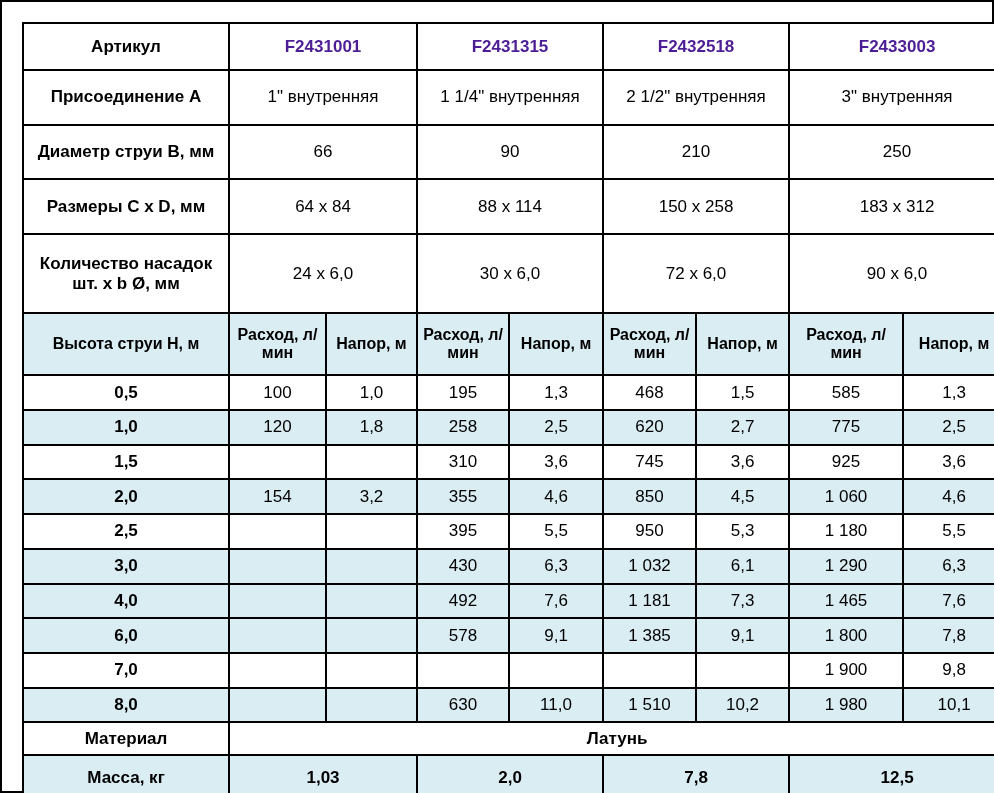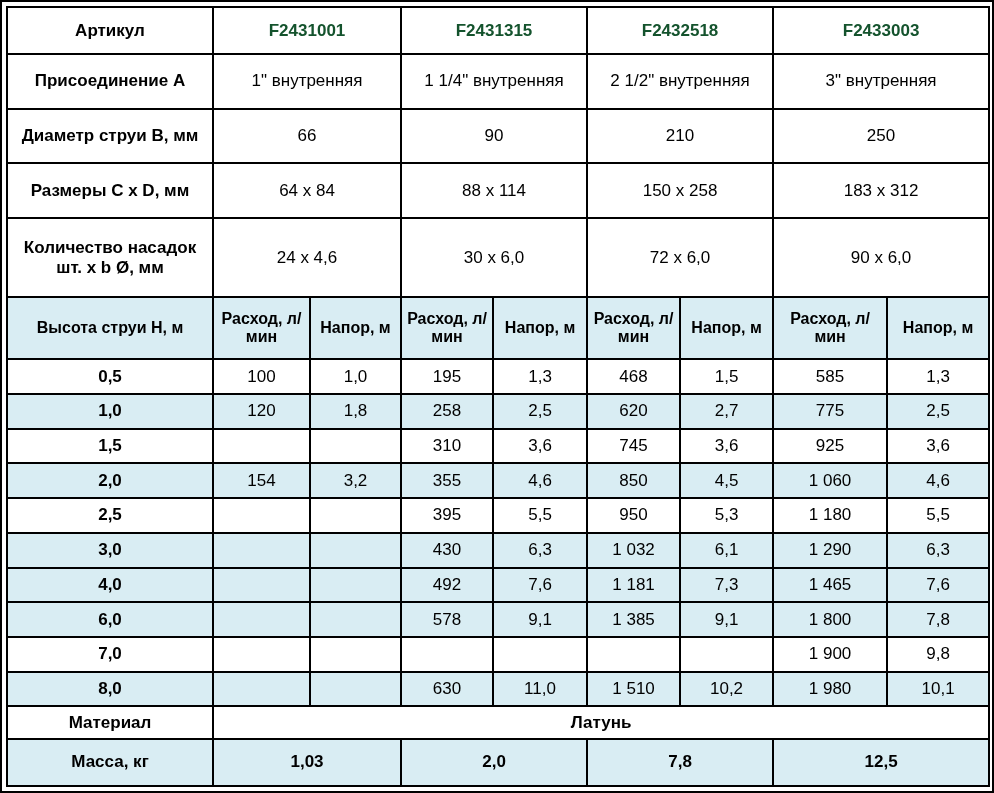--- a/index.html
+++ b/index.html
@@ -1,21 +1,21 @@
 <!DOCTYPE html>
 <html><head>
 <meta charset="utf-8">
 <style>
   html,body{margin:0;padding:0;background:#ffffff;font-family:"Liberation Sans",sans-serif;}
-  .page{width:994px;height:793px;box-sizing:border-box;border:2px solid #000;padding:4px;background:#fff;}
+  .page{width:994px;height:793px;box-sizing:border-box;border:2px solid #000;padding:20px;background:#fff;}
   table{border-collapse:collapse;table-layout:fixed;width:982px;height:781px;}
   td{border:2px solid #000;text-align:center;vertical-align:middle;color:#000;
      font-size:17px;padding:2px 4px;box-sizing:border-box;overflow:hidden;background:#fff;}
   .b{font-weight:bold;}
-  .art{color:#14532d;font-weight:bold;}
+  .art{color:#4c1d95;font-weight:bold;}
   .stripe td{background:#d9edf3;}
   .colhead td{background:#d9edf3;font-weight:bold;font-size:16px;line-height:1.15;}
   .h38{height:38px}.h44{height:44px}.h52{height:64px}.h50{height:50px}.h36{height:28px}.h40{height:24px}
 </style>
 </head>
 <body>
 
 <div class="page">
   <table>
     <colgroup>
@@ -53,21 +53,21 @@
         </tr>
         <tr class="h44">
           <td class="b">Размеры С x D, мм</td>
           <td colspan="2">64 x 84</td>
           <td colspan="2">88 x 114</td>
           <td colspan="2">150 x 258</td>
           <td colspan="2">183 x 312</td>
         </tr>
         <tr class="h52">
           <td class="b">Количество насадок шт. x b Ø, мм</td>
-          <td colspan="2">24 x 4,6</td>
+          <td colspan="2">24 x 6,0</td>
           <td colspan="2">30 x 6,0</td>
           <td colspan="2">72 x 6,0</td>
           <td colspan="2">90 x 6,0</td>
         </tr>
         <tr class="colhead h50">
           <td>Высота струи Н, м</td>
           <td>Расход, л/мин</td>
           <td>Напор, м</td>
           <td>Расход, л/мин</td>
           <td>Напор, м</td>

